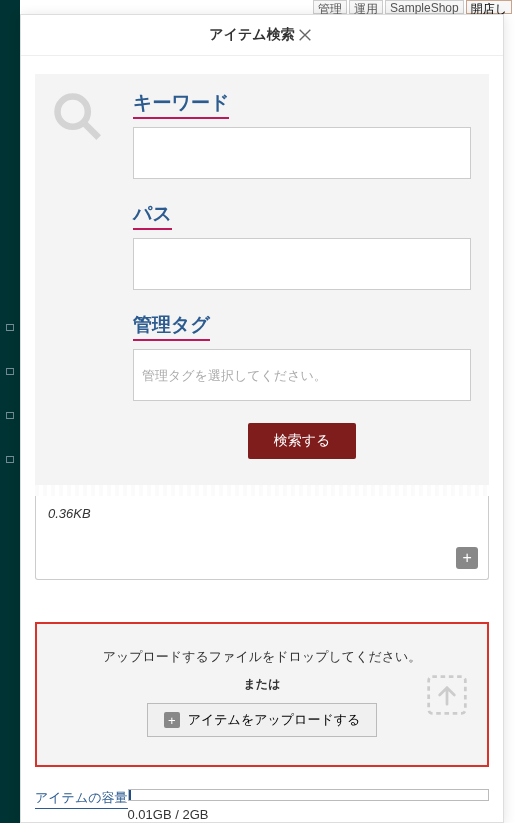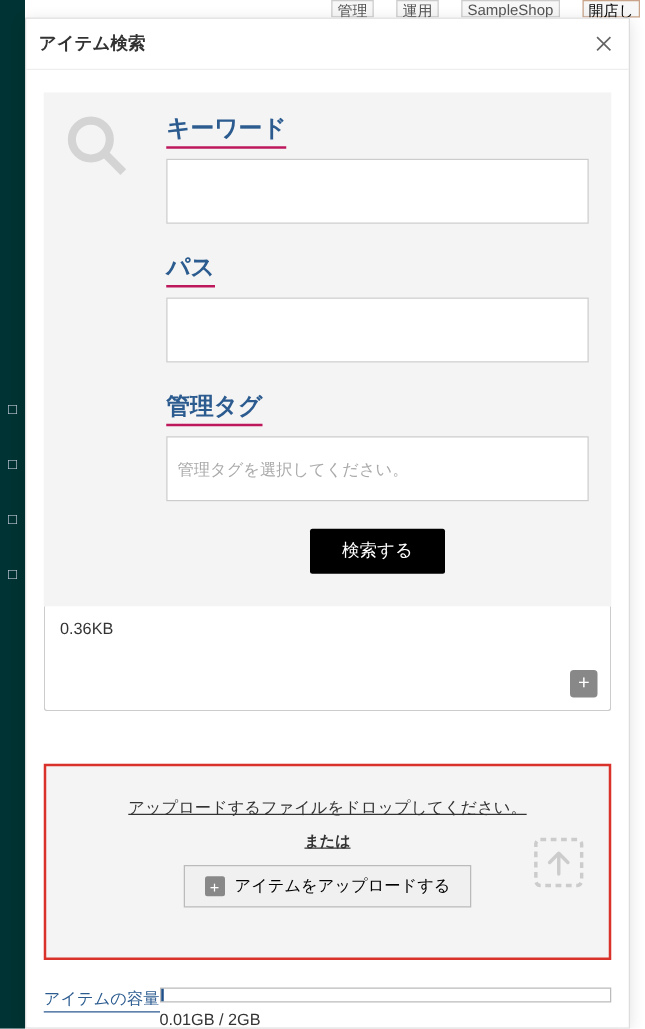--- a/index.html
+++ b/index.html
@@ -13,21 +13,21 @@
       overflow: hidden;
       position: relative;
     }
 
     .topbar {
       position: absolute;
       top: 0; right: 0; left: 0;
       height: 14px;
       display: flex;
       justify-content: flex-end;
-      gap: 18px;
+      gap: 2px;
       font-size: 12px;
       color: #555;
       padding-right: 4px;
     }
     .topbar span { border: 1px solid #ccc; padding: 0 4px; background: #f7f7f7; }
     .topbar .shop-open { color: #000000; border-color: #c9a48a; }
 
     .modal {
       position: absolute;
       top: 14px; left: 20px; right: 12px;
@@ -35,23 +35,23 @@
       background: #fff;
       border: 1px solid #ddd;
       box-shadow: 0 2px 12px rgba(0,0,0,0.12);
       z-index: 10;
       display: flex;
       flex-direction: column;
     }
 
     .modal-header {
       display: flex;
-      justify-content: space-between;
+      justify-content: center;
       align-items: center;
-      padding: 10px 10px;
+      padding: 10px 32px;
       border-bottom: 1px solid #eee;
     }
     .modal-title { font-weight: bold; font-size: 14px; color: #333; }
     .close-x {
       width: 20px; height: 20px;
       display: flex; align-items: center; justify-content: center;
       font-size: 20px; color: #666; cursor: pointer;
       font-weight: 300;
     }
 
@@ -85,21 +85,21 @@
       height: 52px;
       border: 1px solid #ccc;
       background: #fff;
       padding: 4px 8px;
       font-size: 13px;
     }
     .field-input::placeholder { color: #aaa; }
 
     .search-btn-row { text-align: center; margin-top: 8px; }
     .search-btn {
-      background: #000000;
+      background: #7f1d1d;
       color: #fff;
       border: none;
       padding: 9px 26px;
       font-size: 14px;
       cursor: pointer;
       border-radius: 2px;
     }
 
     .torn-break {
       height: 14px;
@@ -111,20 +111,21 @@
     .item-card {
       margin: 0 14px;
       border: 1px solid #ccc;
       border-top: none;
       border-radius: 0 0 3px 3px;
       padding: 10px 12px 8px 12px;
       min-height: 84px;
       position: relative;
       display: flex;
       flex-direction: column;
+      font-style: italic;
     }
     .item-size { font-size: 13px; color: #333; }
     .item-add {
       position: absolute;
       right: 10px; bottom: 10px;
       width: 22px; height: 22px;
       background: #888;
       border-radius: 3px;
       display: flex; align-items: center; justify-content: center;
       color: #fff;
@@ -149,24 +150,23 @@
     .page-size-select .sel-caret {
       padding: 7px 10px;
       display: flex; align-items: center; justify-content: center;
       color: #555;
     }
 
     .upload-zone {
       margin: 0 14px;
       border: 2px solid #d9322a;
       background: #f4f4f4;
-      padding: 24px 14px 40px 14px;
+      padding: 24px 14px 28px 14px;
       position: relative;
       text-align: center;
-      text-decoration: underline;
     }
     .upload-desc { font-size: 13px; color: #333; margin-bottom: 10px; }
     .upload-or { font-size: 12px; font-weight: bold; color: #333; margin-bottom: 10px; }
     .upload-btn {
       display: inline-flex;
       align-items: center;
       gap: 8px;
       border: 1px solid #bbb;
       background: #f0f0f0;
       padding: 7px 16px;

